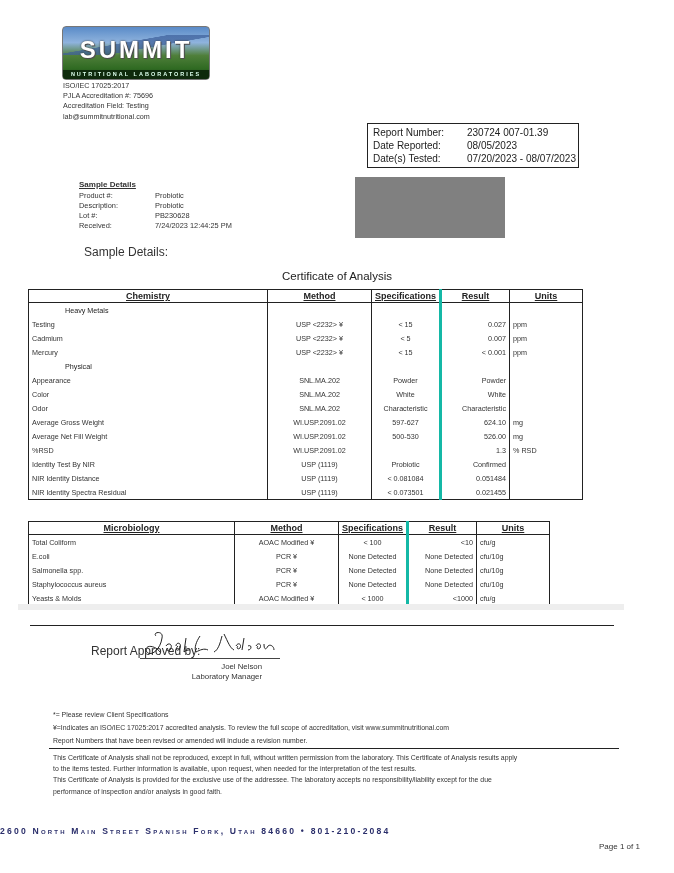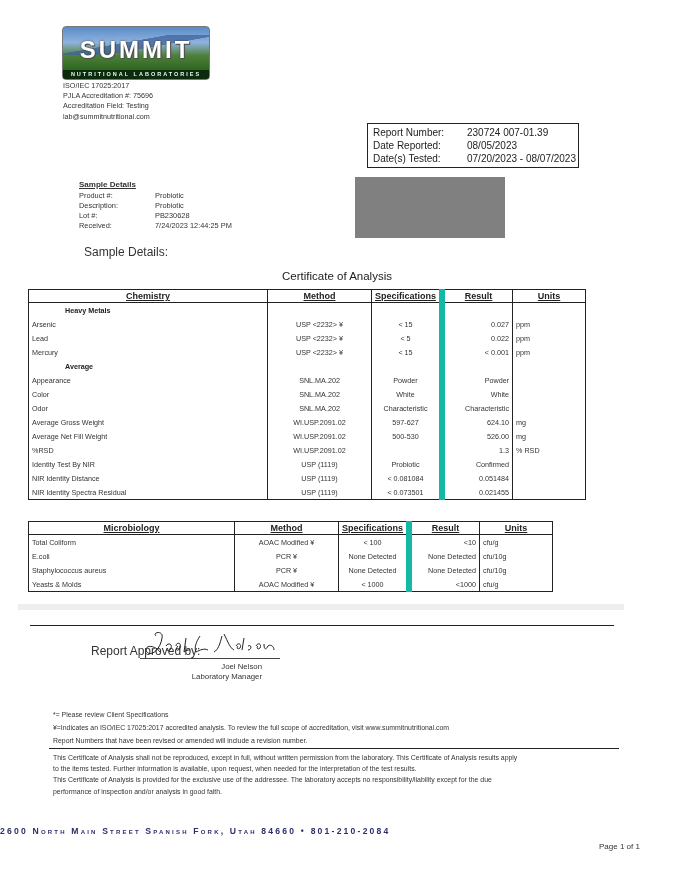--- a/index.html
+++ b/index.html
@@ -26,25 +26,25 @@
   .sample .row { display:flex; }
   .sample .k { width:76px; }
   .sample-details2 { left:84px; top:245px; font-size:12px; color:#333; }
   .coa-title { left:0; width:674px; top:270px; text-align:center; font-size:11.5px; color:#222; }
   table.t { position:absolute; left:28px; border-collapse:collapse; font-size:7.2px; color:#333; }
   table.t td, table.t th { padding:0 3px; height:14px; }
   table.t th { font-size:9px; font-weight:bold; text-decoration:underline; color:#222; height:12px; border-bottom:1px solid #222; }
   table.t .c1 { width:199px; text-align:left; border-left:1px solid #222; }
   table.t .c2 { width:97px; text-align:center; border-left:1px solid #222; }
   table.t .c3 { width:57px; text-align:center; border-left:1px solid #222; }
-  table.t .c4 { width:61px; text-align:right; border-left:6px solid #14b8a6;margin-left:23px; }
+  table.t .c4 { width:61px; text-align:right; border-left:3px solid #14b8a6;margin-left:23px; }
   table.t .c5 { width:66px; text-align:left; border-left:1px solid #222; border-right:1px solid #222; }
   table.t tr.top th { border-top:1px solid #222; }
   table.t tr.last td { border-bottom:1px solid #222; }
-  table.t td.grp { font-weight:bold; color:#222;padding-left:36px; }
+  table.t td.grp { font-weight:normal; color:#222;padding-left:36px; }
   .shadow-strip { left:18px; top:604px; width:606px; height:6px; background:#eee; }
   .hr1 { left:30px; top:625px; width:584px; height:1px; background:#222; }
   .approved { left:53px; top:644px; font-size:12px; color:#333;padding-left:38px; }
   .sig-line { left:140px; top:658px; width:140px; height:1px; background:#444; }
   .sig { left:142px; top:628px; }
   .signer { left:150px; top:662px; width:112px; text-align:right; font-size:7.8px; line-height:10px; color:#333; }
   .notes { left:53px; top:709px; font-size:6.9px; line-height:12.8px; color:#333; }
   .hr2 { left:49px; top:748px; width:570px; height:1px; background:#222; }
   .disclaimer { left:53px; top:752px; width:565px; font-size:6.9px; line-height:11.2px; color:#333; }
   .address { left:0; width:674px; top:826px; text-align:left; font-size:8.6px; letter-spacing:2.2px;
@@ -119,42 +119,42 @@
   </thead>
   <tbody id="chem-body">
       <tr>
         <td class="c1 grp">Heavy Metals</td>
         <td class="c2"></td>
         <td class="c3"></td>
         <td class="c4"></td>
         <td class="c5"></td>
       </tr>
       <tr>
-        <td class="c1">Arsenic</td>
+        <td class="c1">Testing</td>
         <td class="c2">USP &lt;2232&gt; ¥</td>
         <td class="c3">&lt; 15</td>
         <td class="c4">0.027</td>
         <td class="c5">ppm</td>
       </tr>
       <tr>
-        <td class="c1">Lead</td>
+        <td class="c1">Cadmium</td>
         <td class="c2">USP &lt;2232&gt; ¥</td>
         <td class="c3">&lt; 5</td>
-        <td class="c4">0.022</td>
+        <td class="c4">0.007</td>
         <td class="c5">ppm</td>
       </tr>
       <tr>
         <td class="c1">Mercury</td>
         <td class="c2">USP &lt;2232&gt; ¥</td>
         <td class="c3">&lt; 15</td>
         <td class="c4">&lt; 0.001</td>
         <td class="c5">ppm</td>
       </tr>
       <tr>
-        <td class="c1 grp">Average</td>
+        <td class="c1 grp">Physical</td>
         <td class="c2"></td>
         <td class="c3"></td>
         <td class="c4"></td>
         <td class="c5"></td>
       </tr>
       <tr>
         <td class="c1">Appearance</td>
         <td class="c2">SNL.MA.202</td>
         <td class="c3">Powder</td>
         <td class="c4">Powder</td>
@@ -238,20 +238,27 @@
         <td class="c5">cfu/g</td>
       </tr>
       <tr>
         <td class="c1">E.coli</td>
         <td class="c2">PCR ¥</td>
         <td class="c3">None Detected</td>
         <td class="c4">None Detected</td>
         <td class="c5">cfu/10g</td>
       </tr>
       <tr>
+        <td class="c1">Salmonella spp.</td>
+        <td class="c2">PCR ¥</td>
+        <td class="c3">None Detected</td>
+        <td class="c4">None Detected</td>
+        <td class="c5">cfu/10g</td>
+      </tr>
+      <tr>
         <td class="c1">Staphylococcus aureus</td>
         <td class="c2">PCR ¥</td>
         <td class="c3">None Detected</td>
         <td class="c4">None Detected</td>
         <td class="c5">cfu/10g</td>
       </tr>
       <tr class="last">
         <td class="c1">Yeasts &amp; Molds</td>
         <td class="c2">AOAC Modified ¥</td>
         <td class="c3">&lt; 1000</td>

